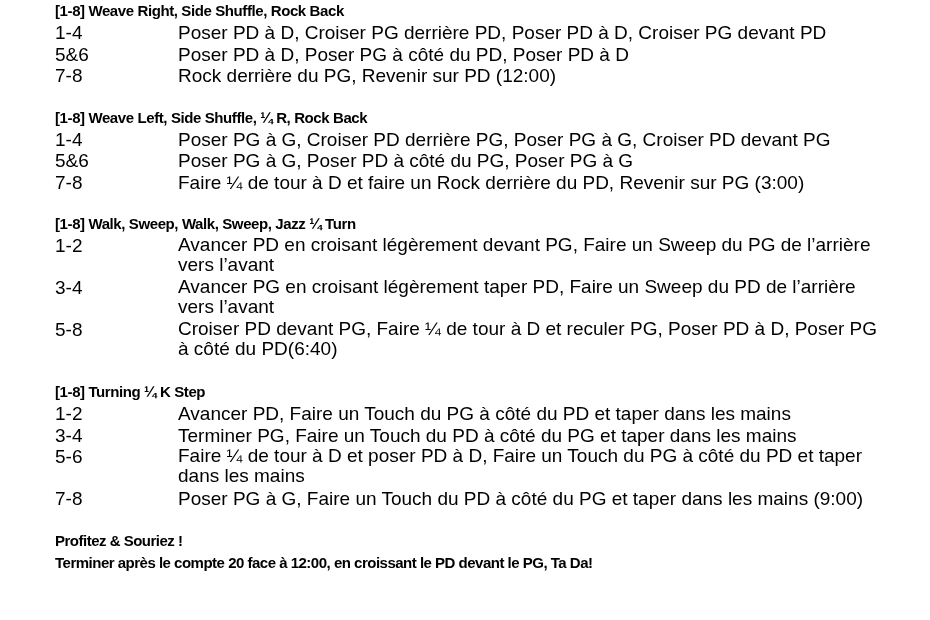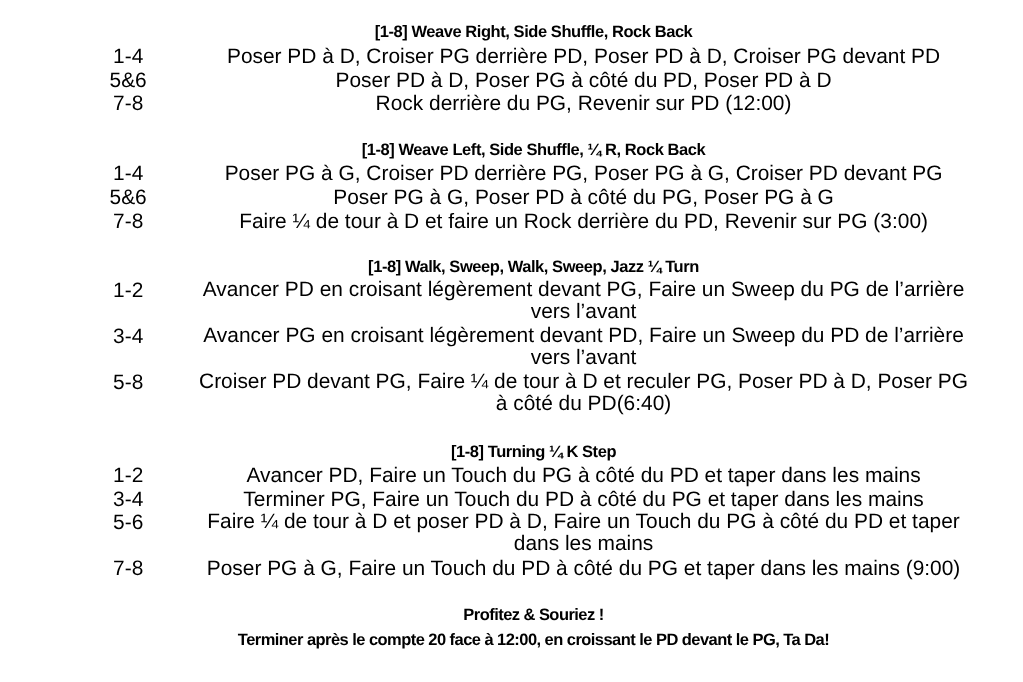--- a/index.html
+++ b/index.html
@@ -11,23 +11,22 @@
       width: 930px;
       height: 620px;
       overflow: hidden;
       position: relative;
       color: #000000;
       font-family: "Liberation Sans", sans-serif;
     }
     .page {
       position: absolute;
       left: 55px;
-      top: 19px;
+      top: 0;
       width: 860px;
-      text-align: center;
     }
     .section {
       margin-bottom: 20px;
     }
     .section-heading {
       font-family: "Liberation Sans", sans-serif;
       font-weight: bold;
       font-size: 15px;
       line-height: 22px;
       height: 22px;
@@ -102,21 +101,21 @@
   </div>
 
   <div class="section">
     <div class="section-heading">[1-8] Walk, Sweep, Walk, Sweep, Jazz ¼ Turn</div>
     <div class="step-row">
       <span class="step-count">1-2</span>
       <span class="step-desc wrap">Avancer PD en croisant légèrement devant PG, Faire un Sweep du PG de l’arrière vers l’avant</span>
     </div>
     <div class="step-row">
       <span class="step-count">3-4</span>
-      <span class="step-desc wrap">Avancer PG en croisant légèrement devant PD, Faire un Sweep du PD de l’arrière vers l’avant</span>
+      <span class="step-desc wrap">Avancer PG en croisant légèrement taper PD, Faire un Sweep du PD de l’arrière vers l’avant</span>
     </div>
     <div class="step-row">
       <span class="step-count">5-8</span>
       <span class="step-desc wrap">Croiser PD devant PG, Faire ¼ de tour à D et reculer PG, Poser PD à D, Poser PG à côté du PD(6:40)</span>
     </div>
   </div>
 
   <div class="section">
     <div class="section-heading">[1-8] Turning ¼ K Step</div>
     <div class="step-row">

